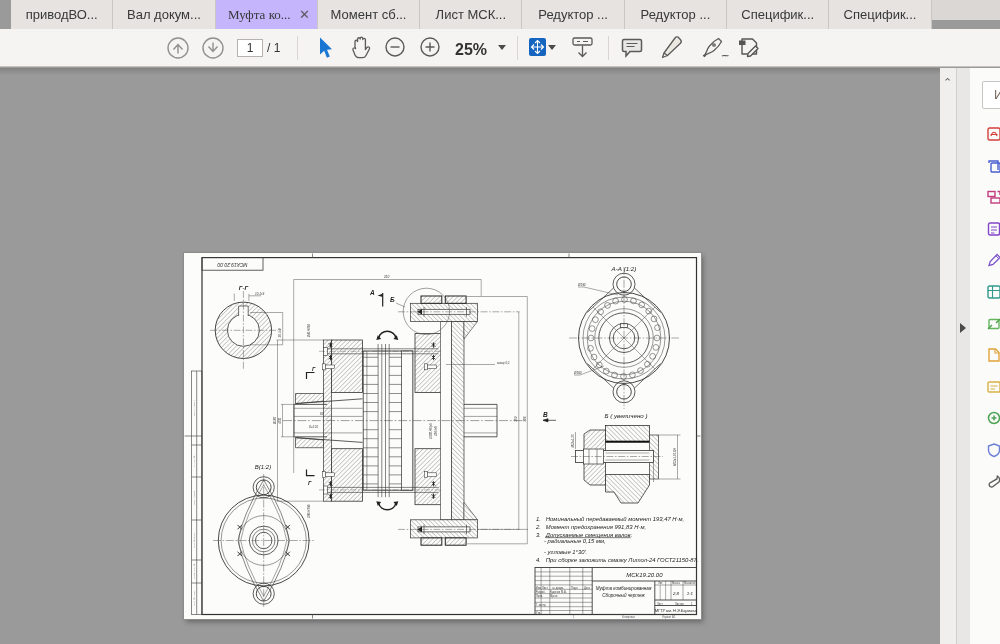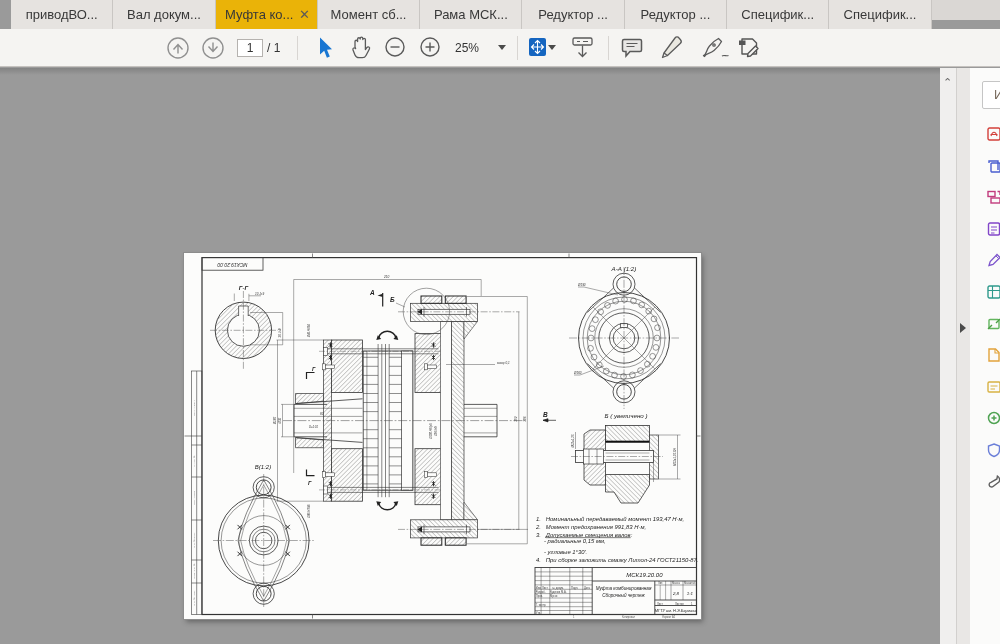--- a/index.html
+++ b/index.html
@@ -2,30 +2,30 @@
 <html><head>
 <meta charset="utf-8">
 <style>
   * { margin:0; padding:0; box-sizing:border-box; }
   html,body { width:1000px; height:644px; overflow:hidden; font-family:"Liberation Sans", sans-serif; }
   #app { position:relative; width:1000px; height:644px; background:#9a9a9a; overflow:hidden; }
   
   #tabbar { position:absolute; left:11px; top:0; width:1000px; height:20px; background:#dad7d4; display:flex; }
   .tab { width:102.3px; height:29px; background:#e6e3e0; border-right:1px solid #c9c6c3; color:#383838;
          font-size:13px; display:flex; align-items:center; justify-content:center; white-space:nowrap; overflow:hidden; }
-  .tab.active { background:#eab308; border-right:1px solid #c9c6c3; position:relative; }
+  .tab.active { background:#c4b5fd; border-right:1px solid #c9c6c3; position:relative;font-family:Liberation Serif, serif; }
   .tab.active .close { position:absolute; right:7px; top:7px; font-size:13px; color:#5a5a5a; }
   
   #toolbar { position:absolute; left:0; top:29px; width:1000px; height:38px; background:#f5f4f2; border-bottom:1px solid #c5c2bf; }
   .tbi { position:absolute; top:0; }
   .vsep { position:absolute; top:7px; width:1px; height:24px; background:#d8d5d2; }
   #pagebox { position:absolute; left:237px; top:10px; width:26px; height:18px; background:#fff; border:1px solid #b5b2af;
              font-size:12px; color:#333; text-align:center; line-height:17px; }
   #pagecount { position:absolute; left:267px; top:12px; font-size:12px; color:#333; }
-  #zoomtxt { position:absolute; left:455px; top:12px; font-size:12px; color:#333; }
+  #zoomtxt { position:absolute; left:455px; top:12px; font-size:16px; color:#333;font-weight:bold; }
   
   #docarea { position:absolute; left:0; top:68px; width:940px; height:576px; background:#9a9a9a; overflow:hidden; }
   #topshadow { position:absolute; left:0; top:68px; width:970px; height:7px;
                background:linear-gradient(to bottom, rgba(70,70,70,0.28), rgba(70,70,70,0)); pointer-events:none; }
   #page { position:absolute; left:184px; top:185px; width:517px; height:366px; background:#fcfcfb;
           box-shadow:0 0 0 1px #8c8c8c, 2px 3px 5px rgba(40,40,40,0.45); }
   
   #vscroll { position:absolute; left:940px; top:68px; width:16px; height:576px; background:#f0efee; }
   #vscroll .arrow { position:absolute; left:3px; top:9px; width:10px; height:10px; color:#666; font-size:11px; line-height:10px; }
   #strip { position:absolute; left:956px; top:68px; width:14px; height:576px; background:#e9e7e5; border-left:1px solid #d2d0ce; }
@@ -39,21 +39,21 @@
 <body>
 <div id="app">
   <div id="tabbar">
     <div class="tab">приводВО...</div>
     <div class="tab">Вал докум...</div>
     <div class="tab active">
         <span style="margin-right:14px">Муфта ко...</span>
         <span class="close">✕</span>
       </div>
     <div class="tab">Момент сб...</div>
-    <div class="tab">Рама МСК...</div>
+    <div class="tab">Лист МСК...</div>
     <div class="tab">Редуктор ...</div>
     <div class="tab">Редуктор ...</div>
     <div class="tab">Специфик...</div>
     <div class="tab">Специфик...</div>
   </div>
   <div id="toolbar">
 
     <svg class="tbi" style="left:0" width="1000" height="38" viewBox="0 0 1000 38">
 
       <g stroke="#909090" fill="none" stroke-width="1.4">

